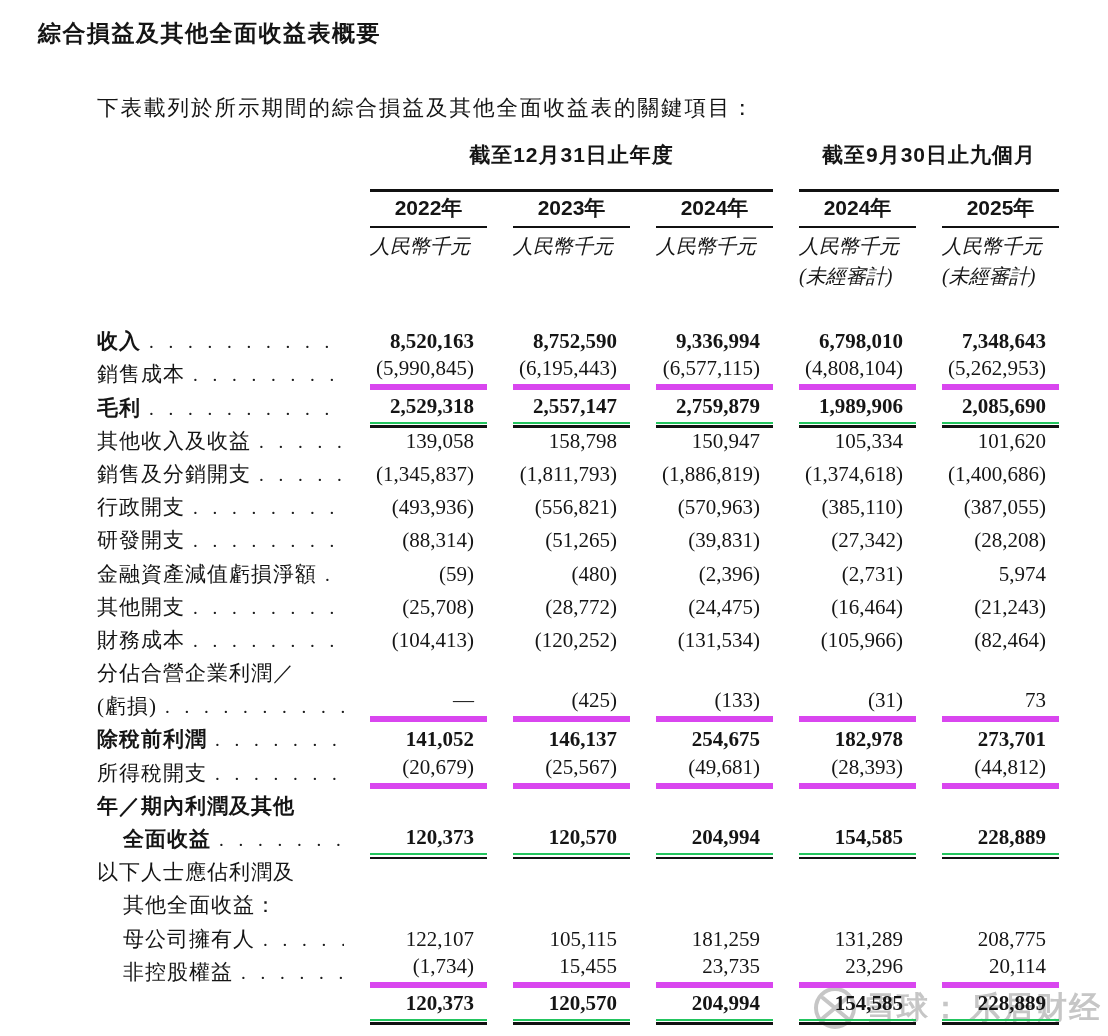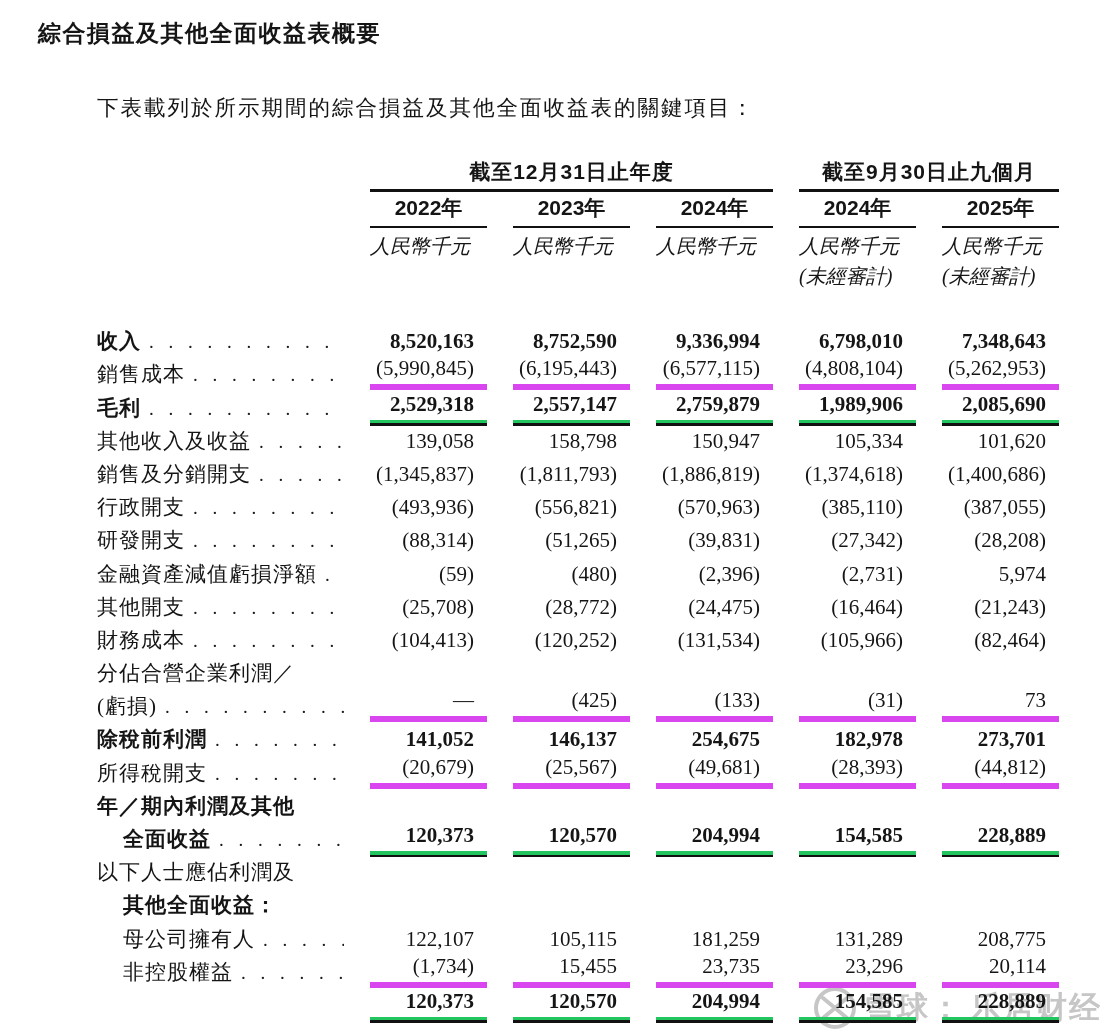--- a/index.html
+++ b/index.html
@@ -24,21 +24,21 @@
     column-gap:26px;
     grid-template-rows:34px 36px 36px 30px 30px;
     grid-auto-rows:33.2px;
     width:962px;
   }
   .hspacer { align-self:end; }
   .group-head {
     align-self:end; text-align:center;
     font-family:"Liberation Sans","DejaVu Sans",sans-serif;
     font-weight:700; font-size:21px; letter-spacing:1px;
-    border-bottom:3px solid #111; padding-bottom:3px; white-space:nowrap;
+    border-bottom:3px solid #111; padding-bottom:20px; white-space:nowrap;
   }
   .year-head {
     align-self:end; text-align:center;
     font-family:"Liberation Sans","DejaVu Sans",sans-serif;
     font-weight:700; font-size:21px;
     border-bottom:2.5px solid #111; padding-bottom:4px;
   }
   .unit {
     align-self:end; text-align:left;
     font-style:italic; font-size:20px; padding-bottom:4px; white-space:nowrap;
@@ -56,21 +56,21 @@
     flex:1 1 auto; overflow:hidden; white-space:nowrap;
     margin-left:8px; letter-spacing:5px; font-size:19px; color:#1c1c1c;
     font-family:"Liberation Serif","DejaVu Serif",serif; font-weight:400;
   }
   .val {
     align-self:end; text-align:right; white-space:nowrap;
     font-size:21px; padding:0 13px 3px 0;
   }
   .val.b { font-weight:700; }
   .rule-s { border-bottom:6px solid #d946ef; }
-  .rule-d { border-bottom:4px solid #22c55e; position:relative; }
+  .rule-d { border-bottom:2px solid #22c55e; position:relative; }
   .rule-d::after {
     content:""; position:absolute; left:0; right:0; bottom:-6px;
     height:2.5px; background:#111;
   }
   #watermark {
     position:absolute; right:6px; bottom:6px; z-index:0;
     display:flex; align-items:center; gap:7px;
     color:#c6c6c6;
     font-family:"Liberation Sans","DejaVu Sans",sans-serif;
     font-weight:700; font-size:31px; letter-spacing:2px;
@@ -231,21 +231,21 @@
       <span class="dots"> . . . . . . . . . . . . . . . . . . . . . . . . . . . . . . . . . . . . . . . . . . . . . . . . . . . . . . . . . . . .</span>
     </div>
     <div class="val b rule-d">120,373</div>
     <div class="val b rule-d">120,570</div>
     <div class="val b rule-d">204,994</div>
     <div class="val b rule-d">154,585</div>
     <div class="val b rule-d">228,889</div>
     <div class="label-cell" style="grid-column: 1;">
       <span>以下人士應佔利潤及</span>
     </div>
-    <div class="label-cell" style="grid-column: 1; padding-left: 26px; font-weight: bold;">
+    <div class="label-cell" style="grid-column: 1; padding-left: 26px;">
       <span>其他全面收益：</span>
     </div>
     <div class="label-cell" style="grid-column: 1; padding-left: 26px;">
       <span>母公司擁有人</span>
       <span class="dots"> . . . . . . . . . . . . . . . . . . . . . . . . . . . . . . . . . . . . . . . . . . . . . . . . . . . . . . . . . . . .</span>
     </div>
     <div class="val">122,107</div>
     <div class="val">105,115</div>
     <div class="val">181,259</div>
     <div class="val">131,289</div>

